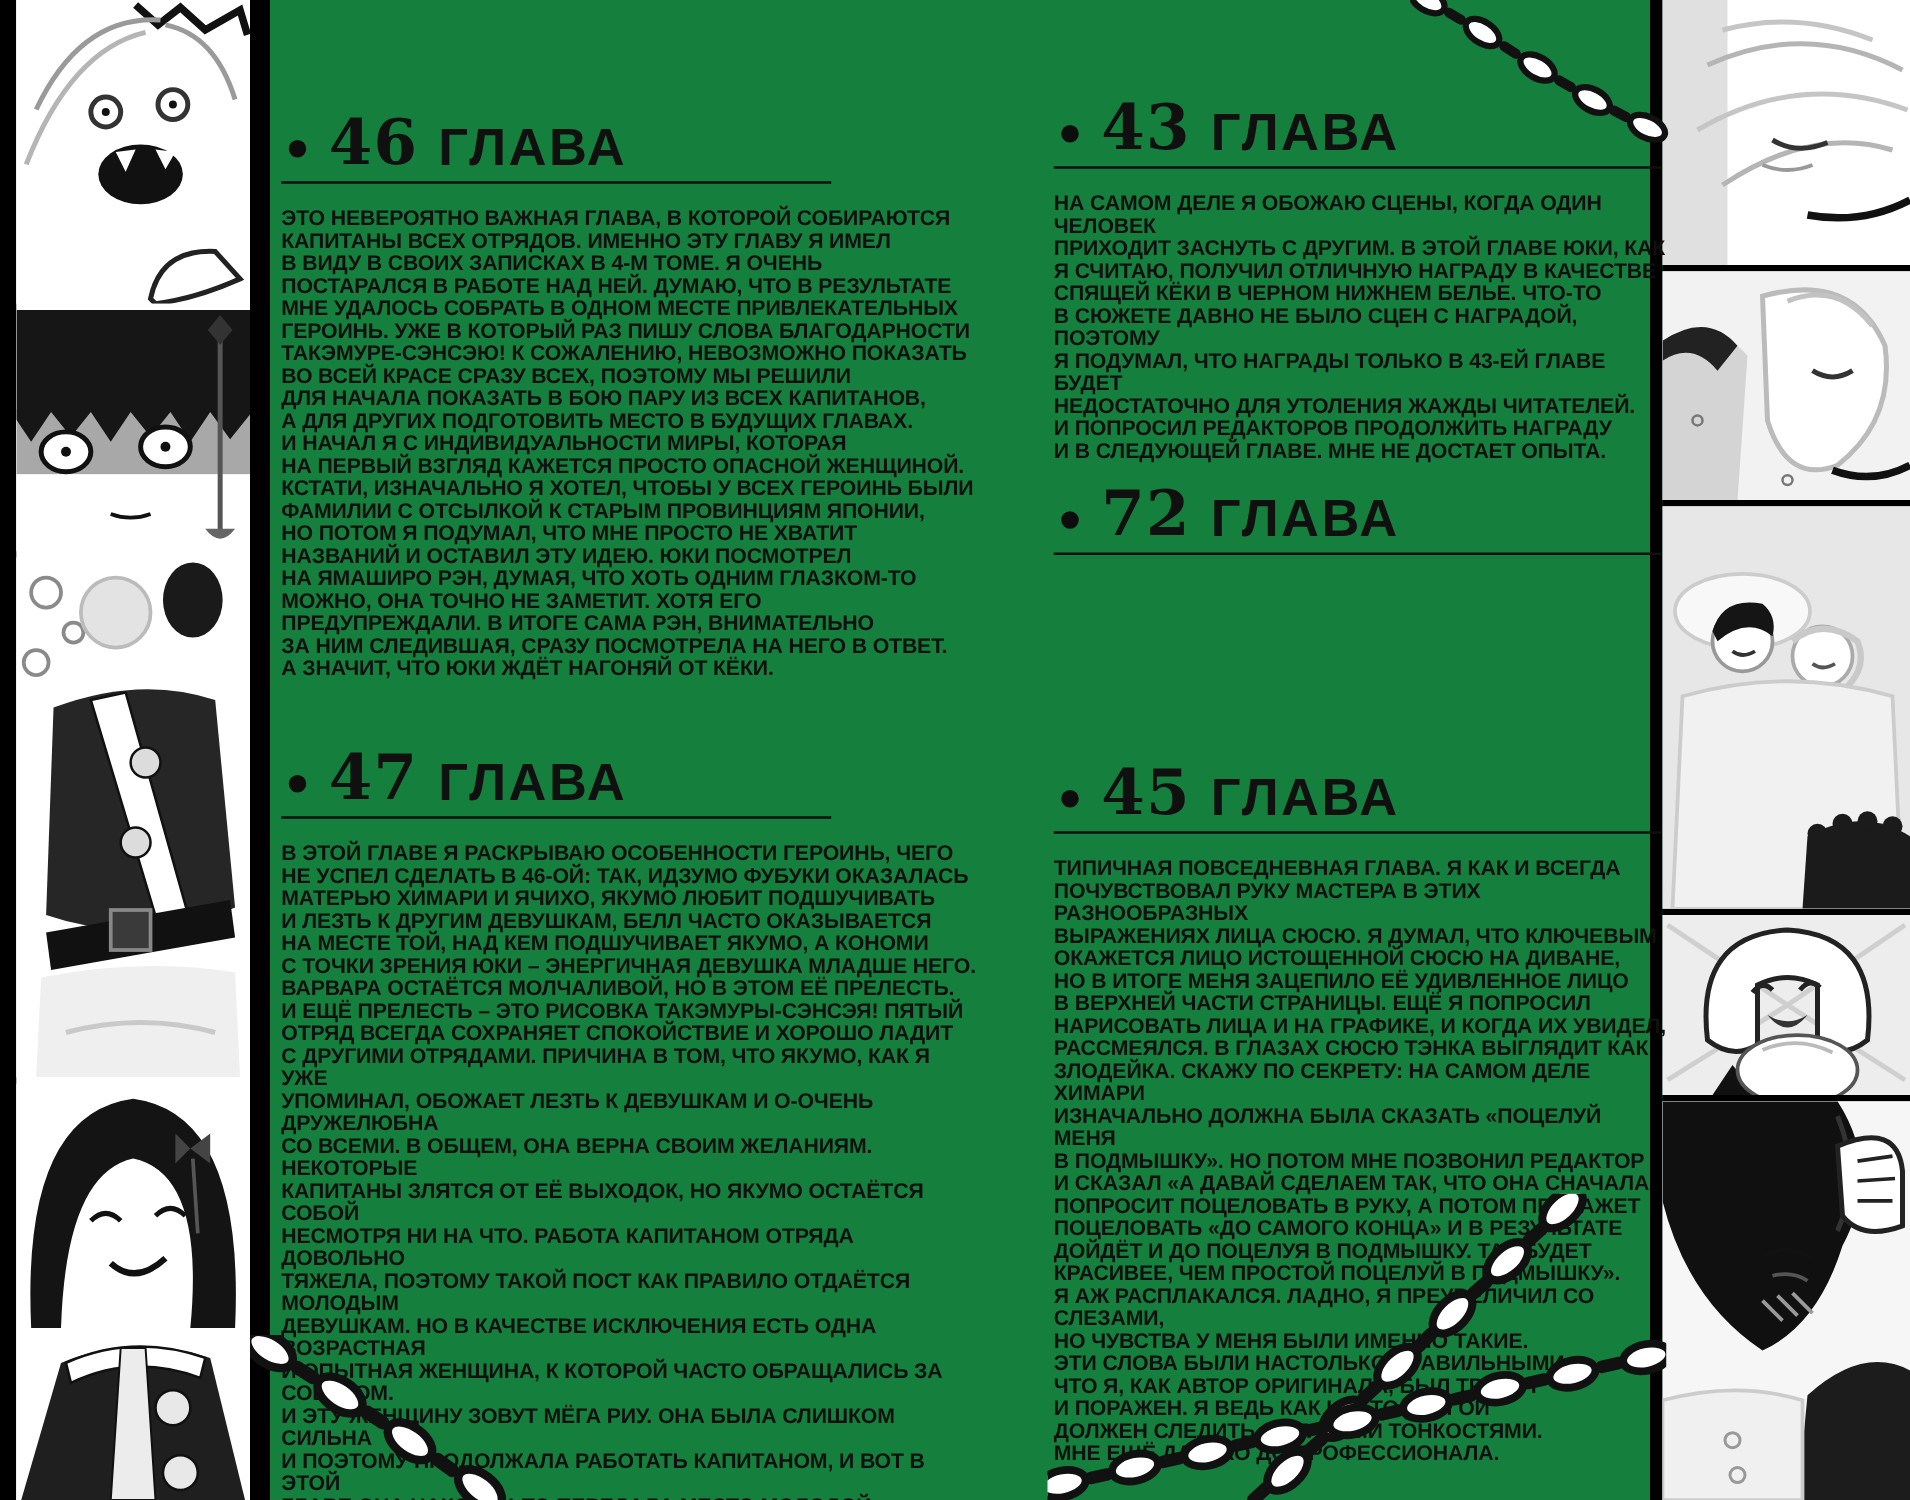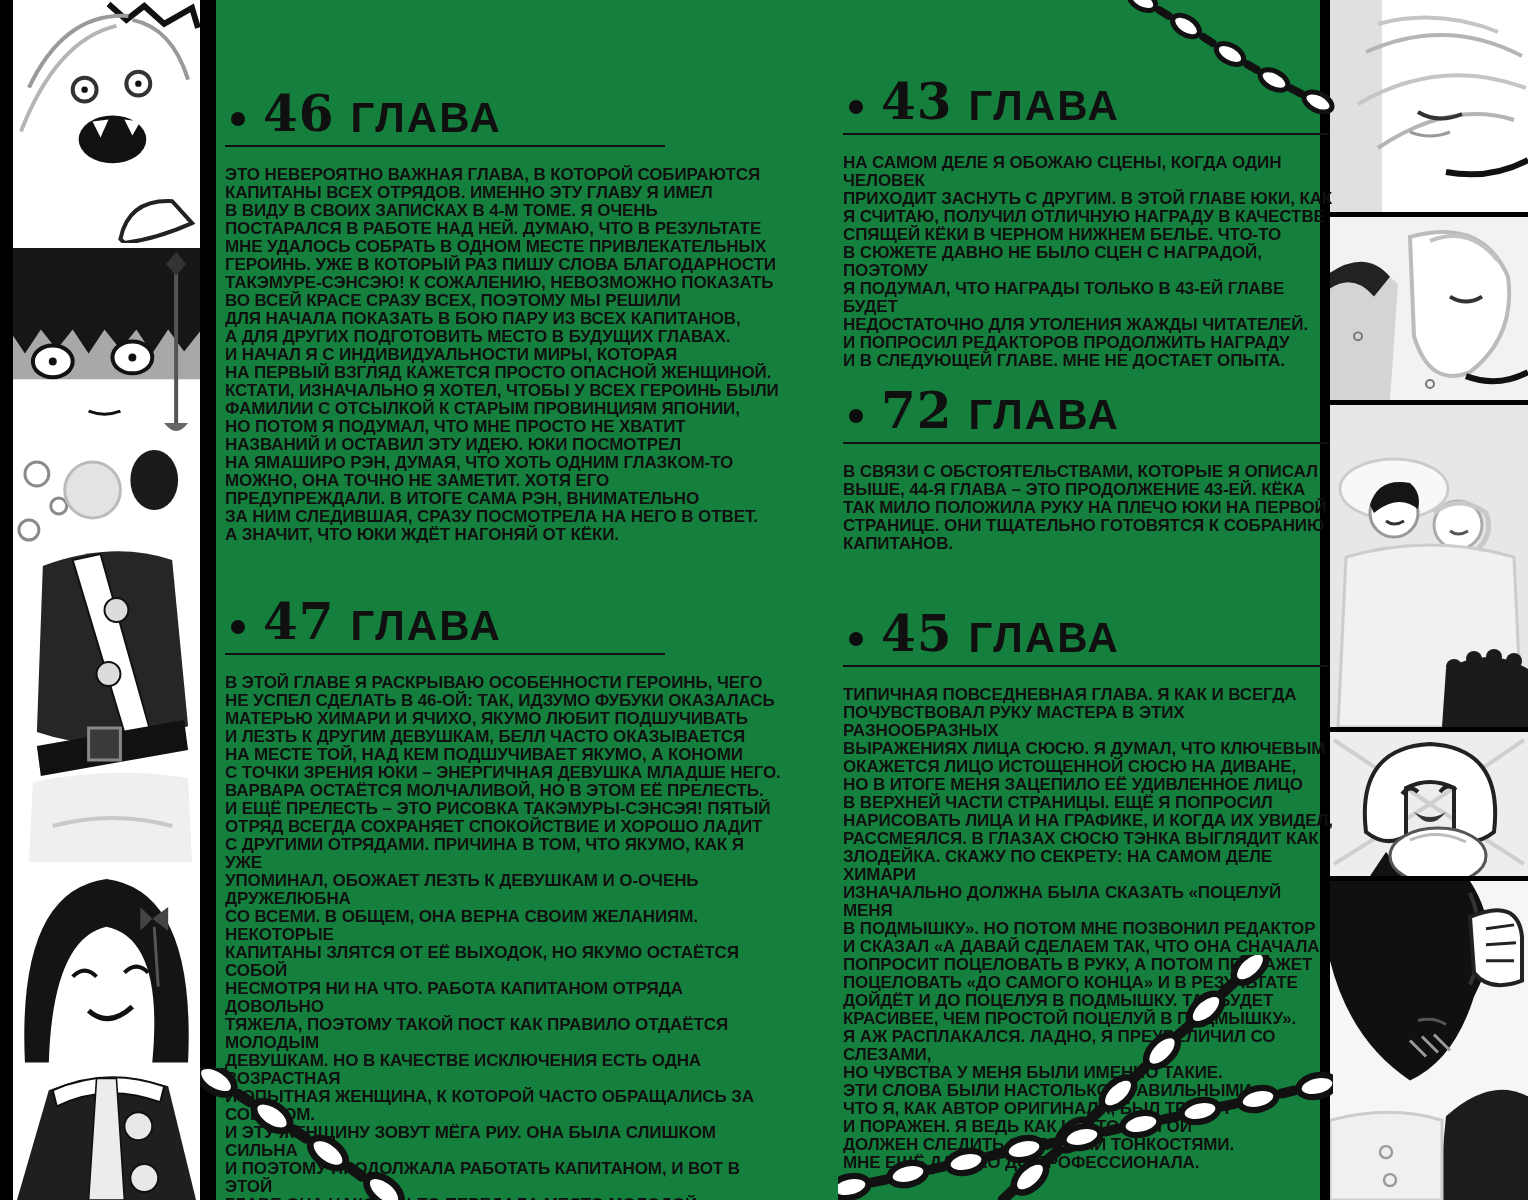--- a/index.html
+++ b/index.html
@@ -294,25 +294,20 @@
 И В СЛЕДУЮЩЕЙ ГЛАВЕ. МНЕ НЕ ДОСТАЕТ ОПЫТА.</p>
       </article>
 
       <article class="chapter" style="top:383px;">
         <header class="chap-head">
           <span class="bullet"></span>
           <span class="chap-num">72</span>
           <span class="chap-word">ГЛАВА</span>
         </header>
         <div class="rule"></div>
-        <p class="chap-body">В СВЯЗИ С ОБСТОЯТЕЛЬСТВАМИ, КОТОРЫЕ Я ОПИСАЛ
-ВЫШЕ, 44-Я ГЛАВА – ЭТО ПРОДОЛЖЕНИЕ 43-ЕЙ. КЁКА
-ТАК МИЛО ПОЛОЖИЛА РУКУ НА ПЛЕЧО ЮКИ НА ПЕРВОЙ
-СТРАНИЦЕ. ОНИ ТЩАТЕЛЬНО ГОТОВЯТСЯ К СОБРАНИЮ
-КАПИТАНОВ.</p>
       </article>
 
       <article class="chapter" style="top:606px;">
         <header class="chap-head">
           <span class="bullet"></span>
           <span class="chap-num">45</span>
           <span class="chap-word">ГЛАВА</span>
         </header>
         <div class="rule"></div>
         <p class="chap-body">ТИПИЧНАЯ ПОВСЕДНЕВНАЯ ГЛАВА. Я КАК И ВСЕГДА

